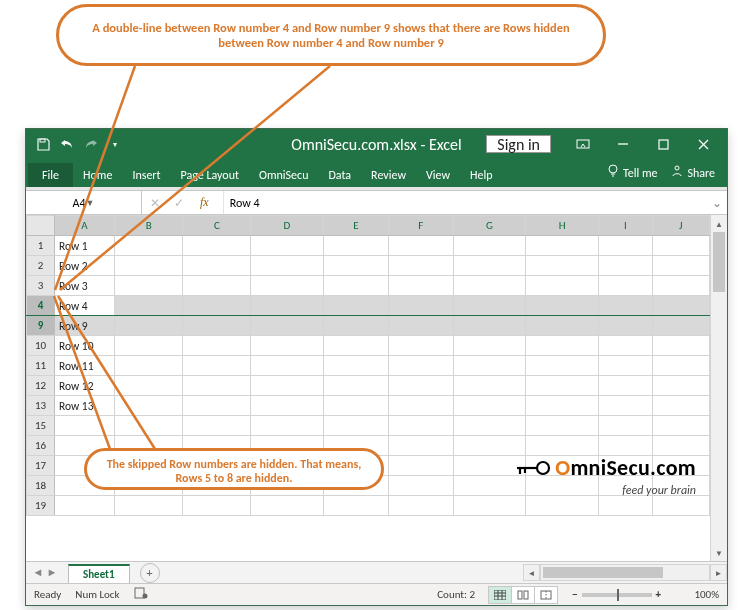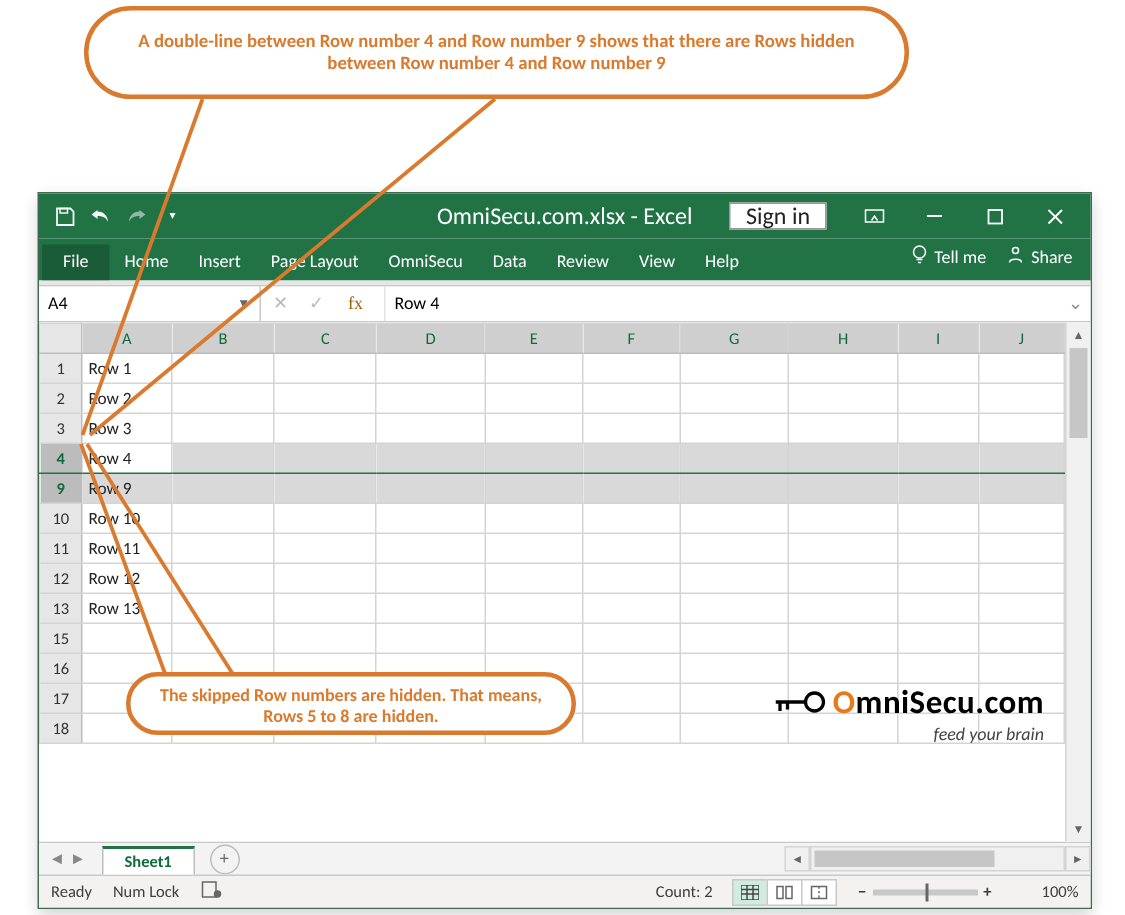--- a/index.html
+++ b/index.html
@@ -57,27 +57,27 @@
 
   
   .ribbon-edge { height: 4px; background: #e6e6e6; border-bottom: 1px solid #c8c8c8; }
 
   
   .formula-row {
     height: 24px; display: flex; align-items: center; border-bottom: 1px solid #c8c8c8;
     background: #fff; font-size: 12px;
   }
   .name-box {
-    width: 148px; border-right: 1px solid #c8c8c8; padding: 0 6px;
-    display: flex; align-items: center; justify-content: space-between; height: 100%;
+    width: 116px; border-right: 1px solid #c8c8c8; padding: 0 6px;
+    display: flex; align-items: center; justify-content: center; height: 100%;
   }
   .name-box .dd { color: #666; font-size: 9px; }
   .fx-btns { display: flex; align-items: center; padding: 0 6px; gap: 10px; color: #888; height: 100%; border-right: 1px solid #e4e4e4;}
   .fx-btns .ico { width: 14px; text-align:center; }
-  .fx-label { font-family: 'Times New Roman', serif; color: #a16207; padding: 0 8px 0 4px; }
+  .fx-label { font-style: italic; font-family: 'Times New Roman', serif; color: #a16207; padding: 0 8px 0 4px; }
   .formula-input { flex: 1; padding: 0 6px; }
   .fb-expand { width: 20px; text-align: center; color: #888; cursor: default;}
 
   
   .sheet-area { flex: 1; display: flex; overflow: hidden; position: relative; background:#fff; }
   .grid-wrap { flex: 1; overflow: hidden; }
   table.grid { border-collapse: collapse; width: 100%; font-size: 11.5px; color: #222; }
   table.grid th, table.grid td {
     border: 1px solid #d4d4d4; height: 20px; padding: 0 4px; font-weight: 400;
     overflow: hidden; white-space: nowrap;
@@ -463,20 +463,33 @@
               <td></td>
               <td></td>
               <td></td>
               <td></td>
               <td></td>
               <td></td>
               <td></td>
               <td></td>
               <td></td>
             </tr>
+            <tr class="">
+              <th class="row-h">19</th>
+              <td class="first-col"></td>
+              <td></td>
+              <td></td>
+              <td></td>
+              <td></td>
+              <td></td>
+              <td></td>
+              <td></td>
+              <td></td>
+              <td></td>
+            </tr>
           </tbody>
         </table>
     </div>
     <div class="vscroll">
       <div class="arr">▲</div>
       <div class="track">
           <div class="thumb"></div>
         </div>
       <div class="arr">▼</div>
     </div>

